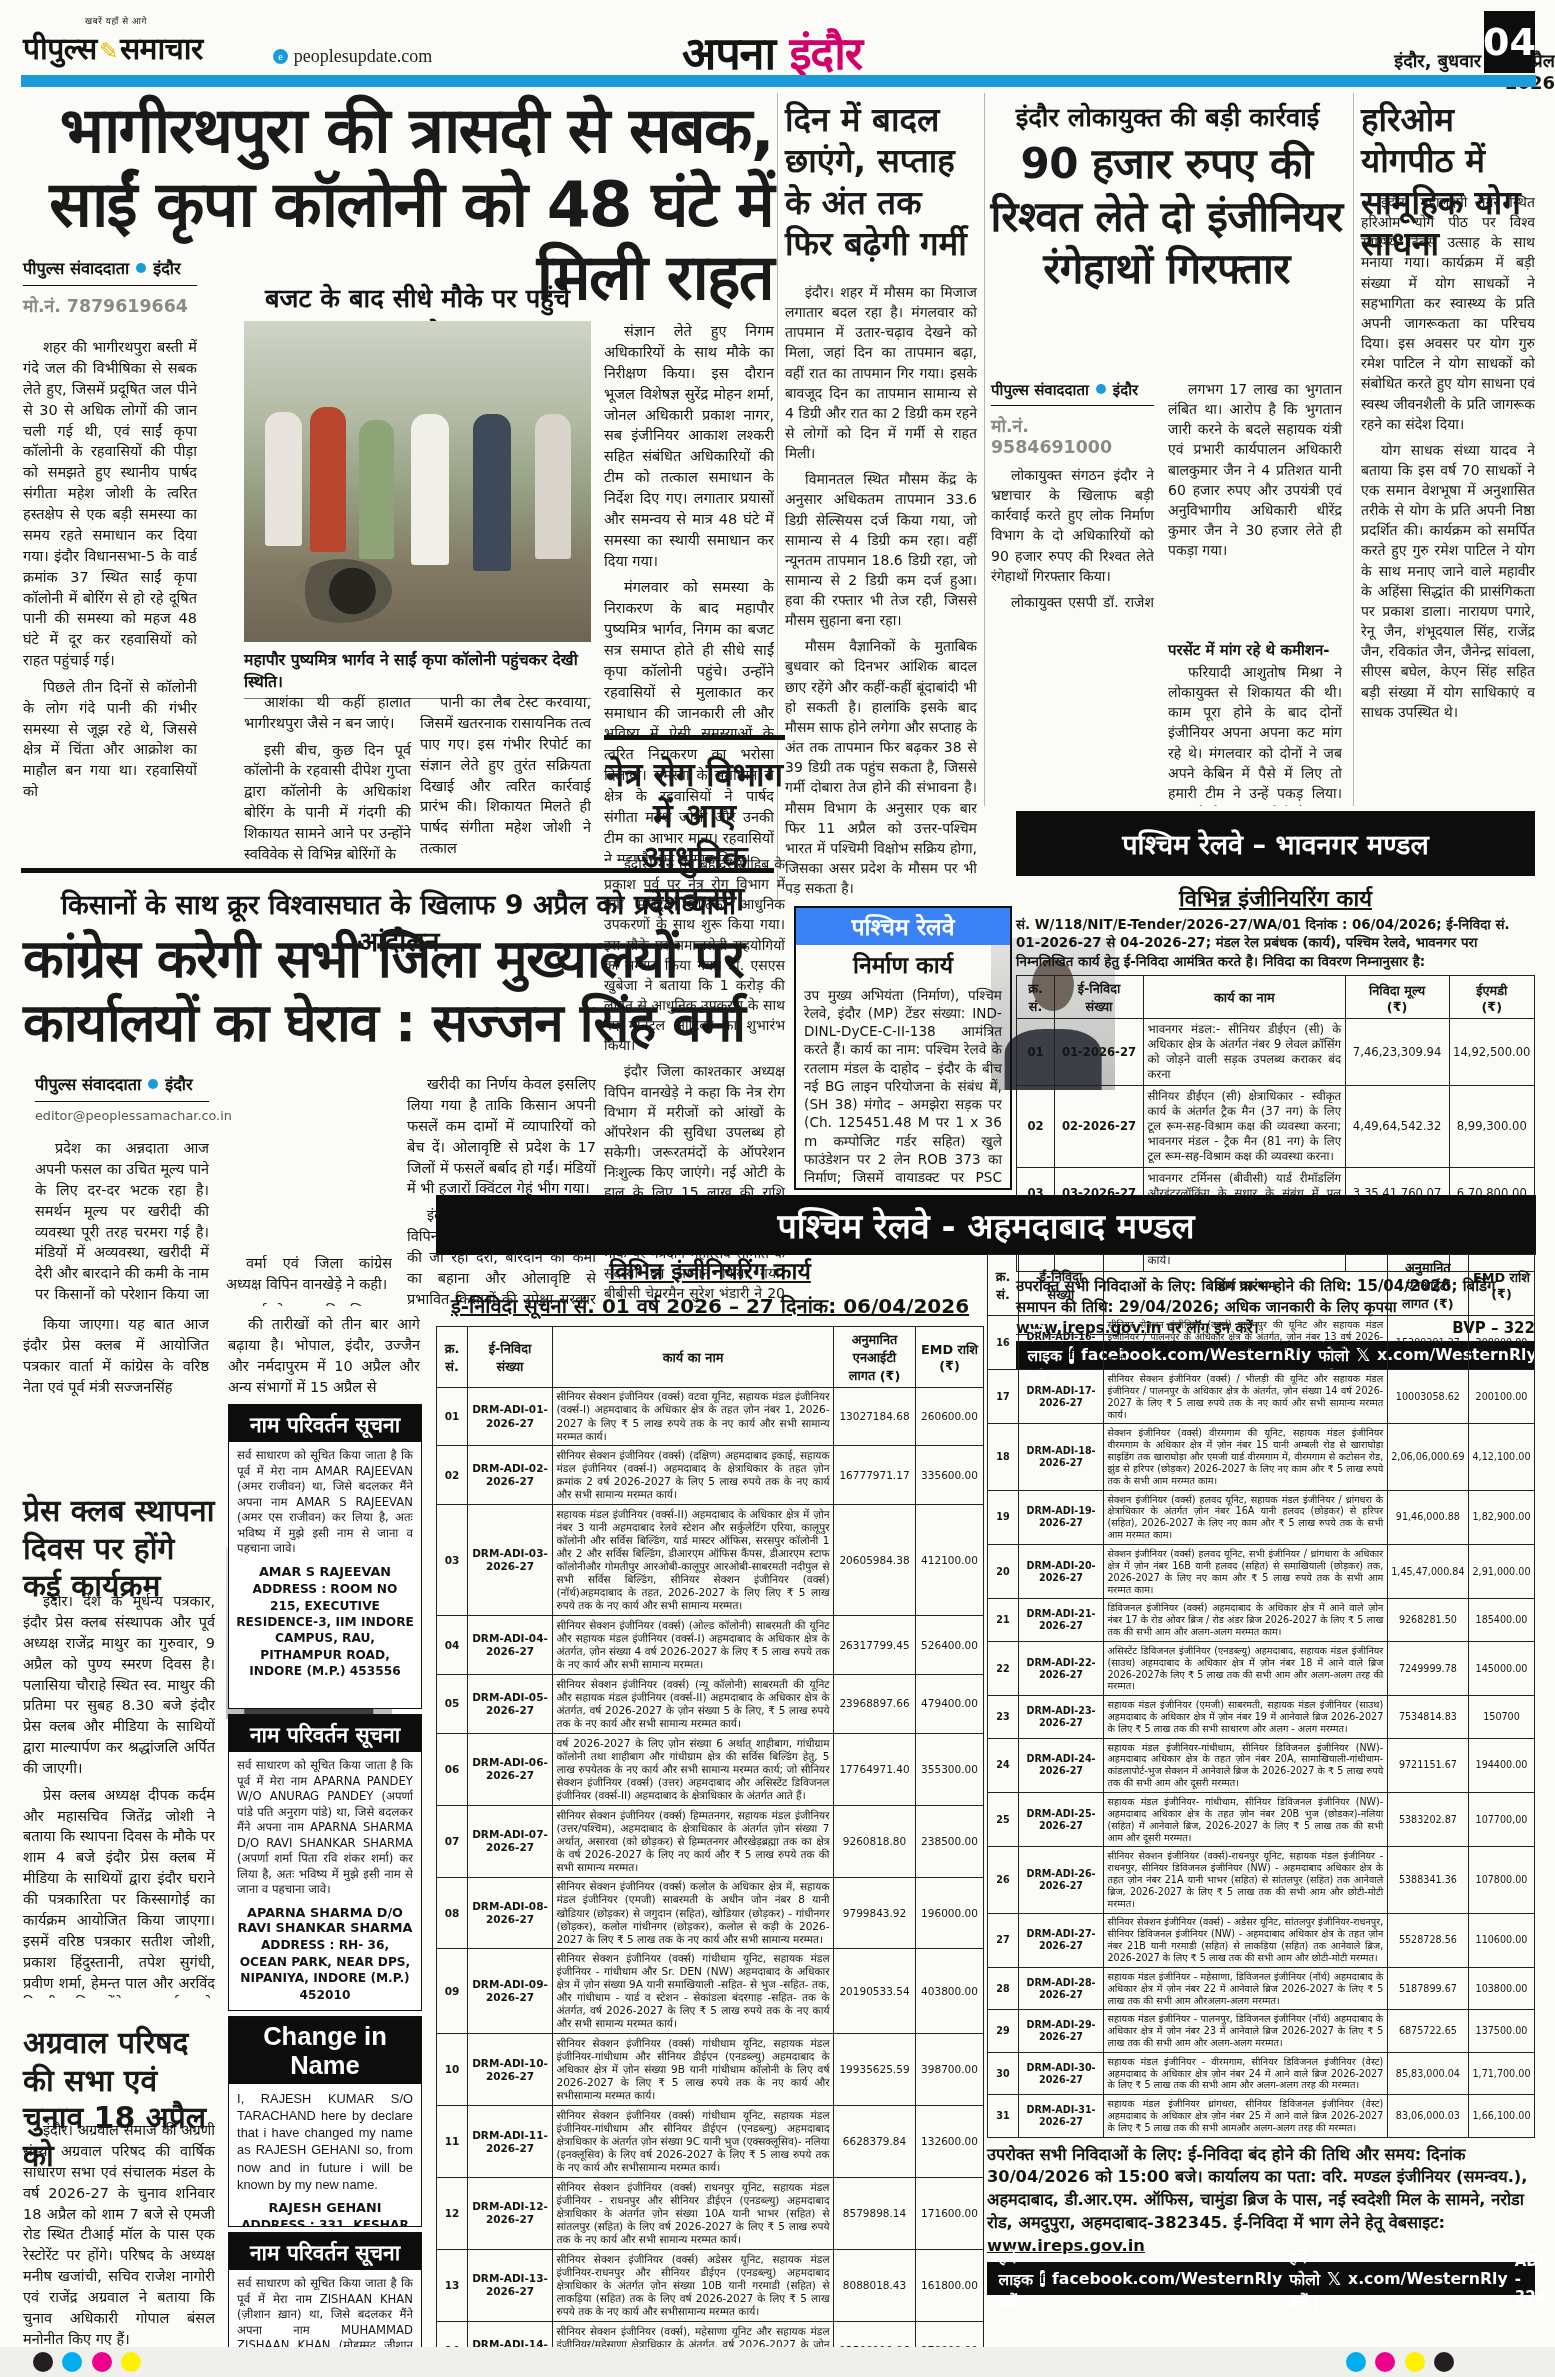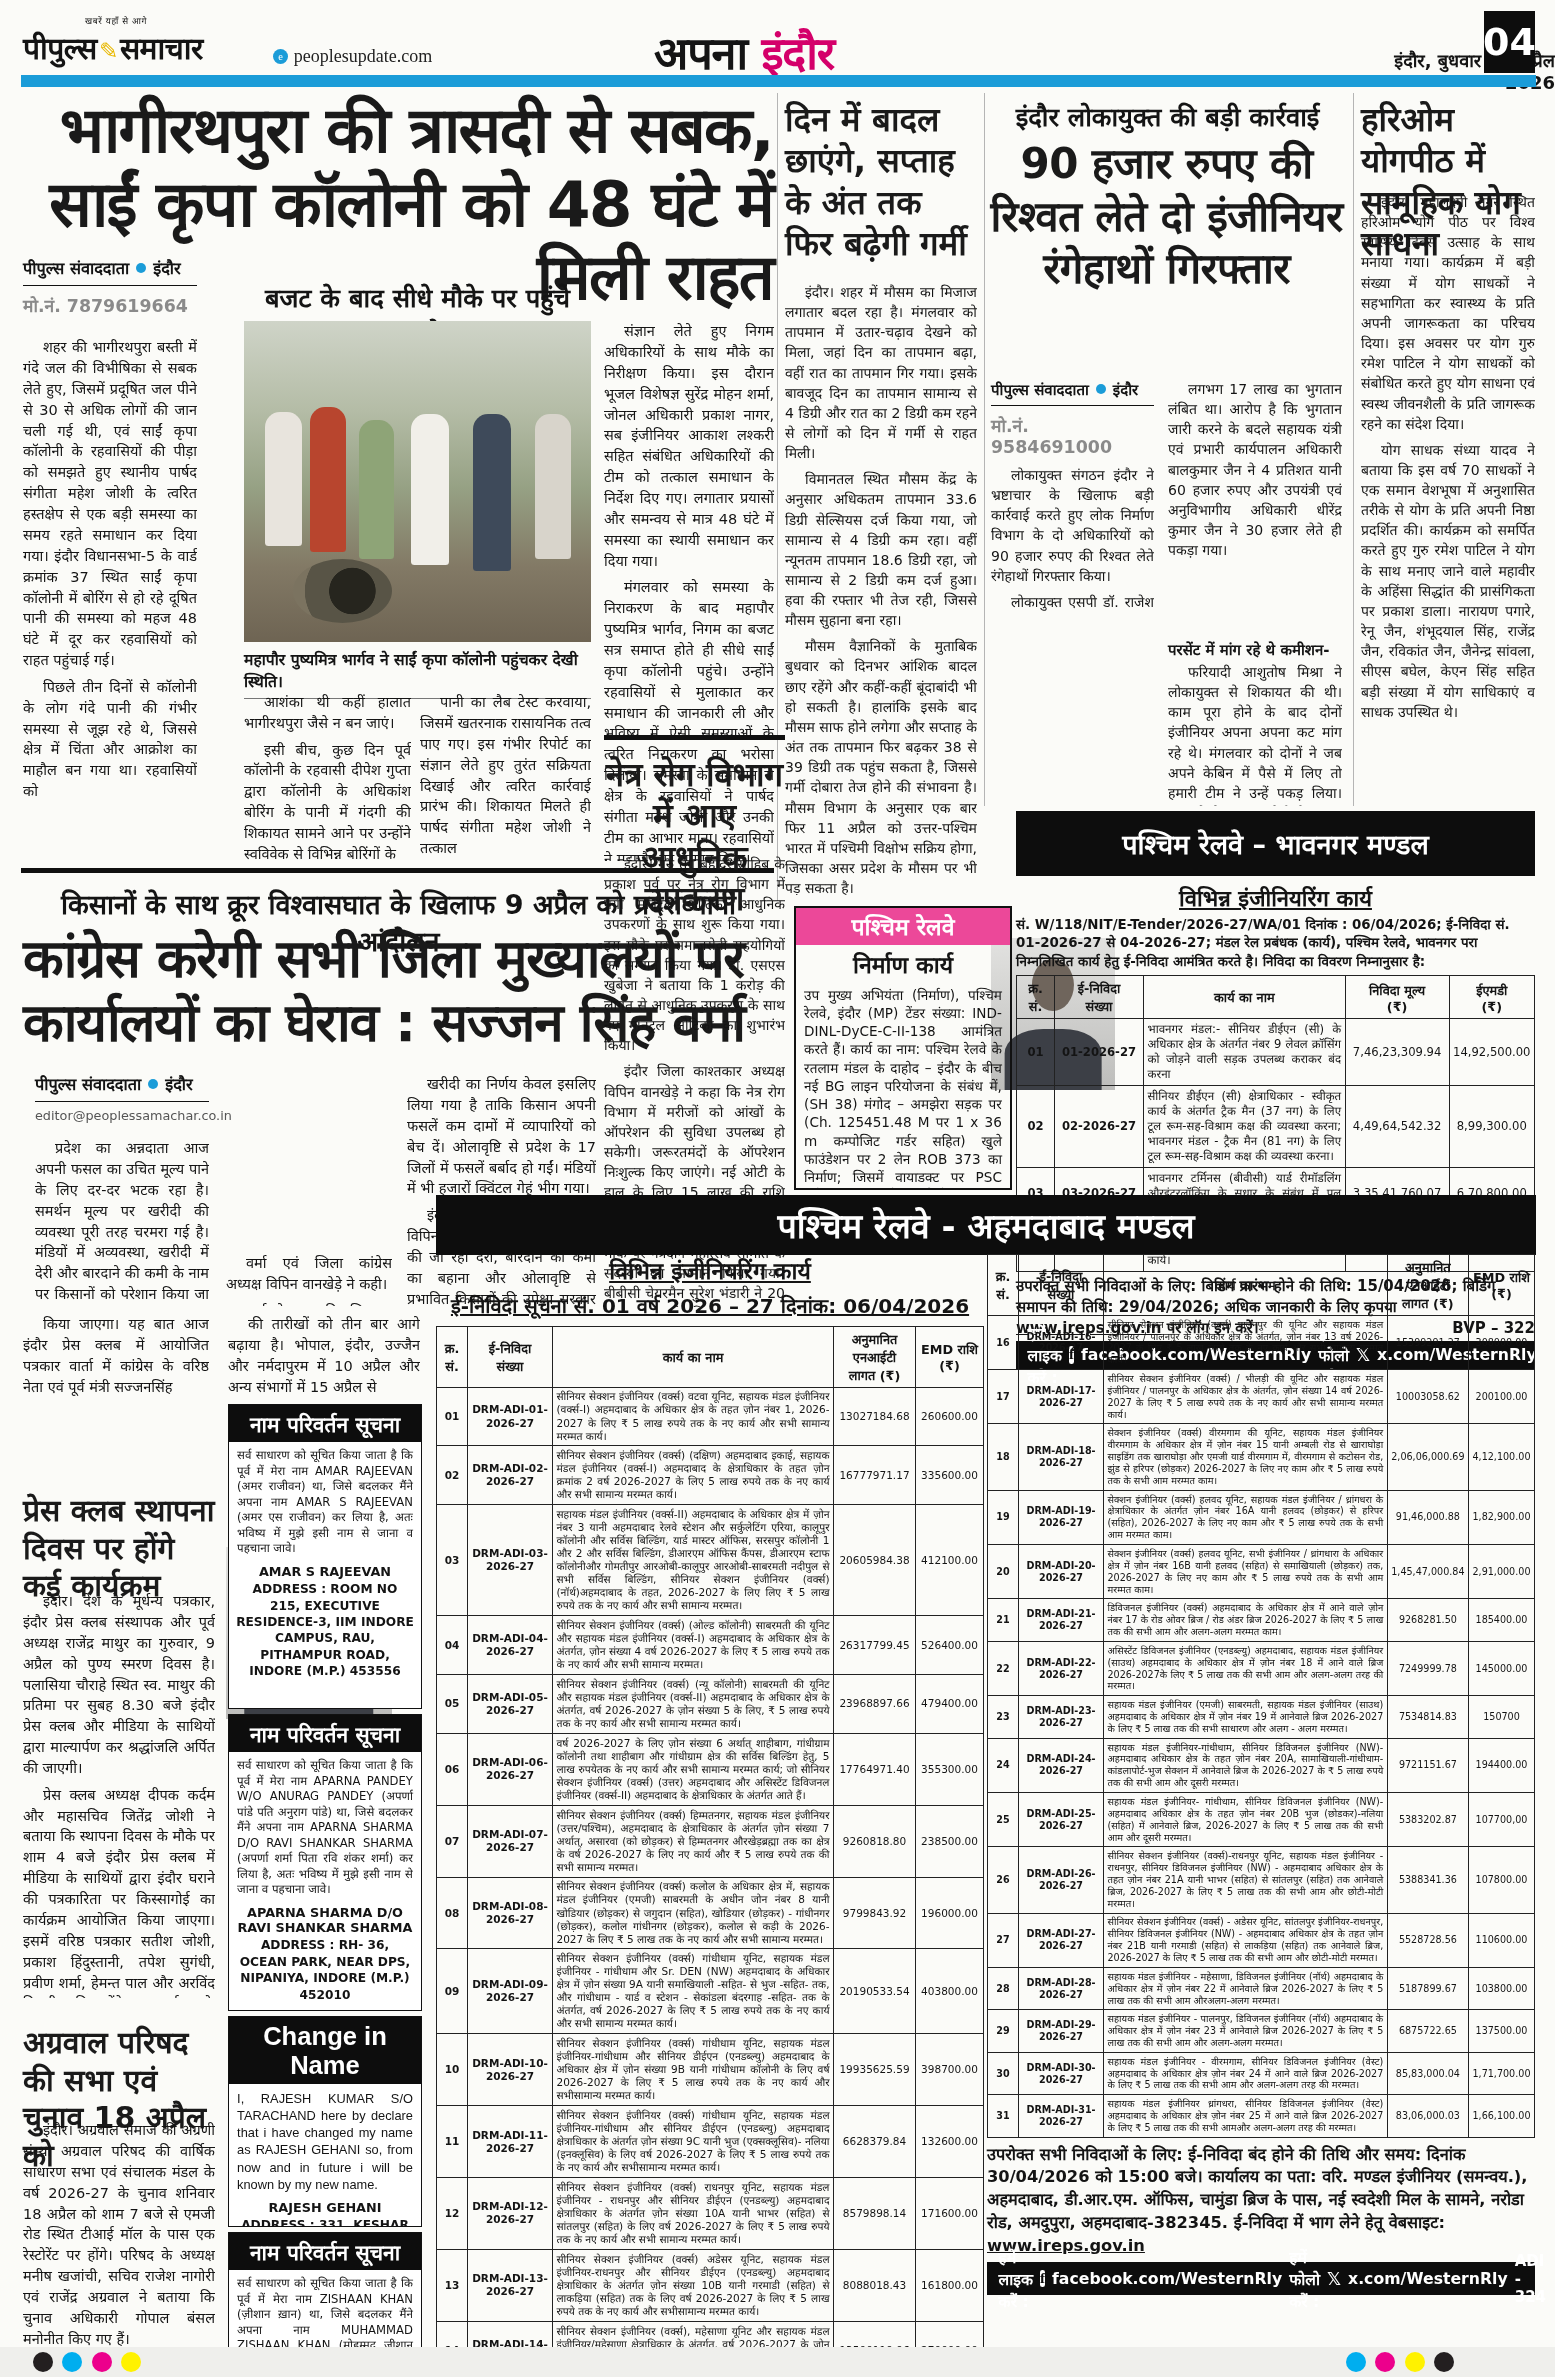--- a/index.html
+++ b/index.html
@@ -50,21 +50,21 @@
   .caption{font-size:15.7px;font-weight:bold;border-bottom:1.2px solid #777;padding-bottom:5.8px;}
   
   .notice{border:1.7px solid #111;background:#fff;}
   .notice-head{background:#0d0d0d;color:#fff;font-weight:bold;text-align:center;font-size:21px;padding:4.6px 2.3px;}
   .notice-head-en{font-size:25.6px;font-family:"Liberation Sans",sans-serif;}
   .notice-body{font-size:11.6px;line-height:1.34;padding:5.8px 8.1px;text-align:justify;}
   .notice-name{font-size:12.8px;font-weight:bold;text-align:center;padding:1.2px 5.8px;}
   .notice-addr{font-size:12.2px;font-weight:bold;text-align:center;padding:1.2px 7px 5.8px;line-height:1.35;}
   
   .ad-box{border:2.3px solid #111;}
-  .ad-title{background:#ec4899;color:#fff;font-size:23px;font-weight:bold;text-align:center;padding:2.3px 0;}
+  .ad-title{background:#3b82f6;color:#fff;font-size:23px;font-weight:bold;text-align:center;padding:2.3px 0;}
   .ad-sub{font-size:23px;font-weight:bold;text-align:center;padding:3.5px 0 1.2px;}
   .ad-body{font-size:13.6px;line-height:1.34;padding:4.6px 8.1px;text-align:justify;}
   .fb-ic{background:#fff;color:#0d0d0d;width:17.4px;height:17.4px;display:inline-flex;align-items:center;justify-content:center;font-weight:bold;font-family:"Liberation Serif",serif;font-size:15px;border-radius:2.3px;}
   
   .tender-bar{background:#0d0d0d;color:#fff;font-weight:bold;text-align:center;}
   .t-sub{font-size:22px;font-weight:bold;text-decoration:underline;text-align:center;}
   .t-intro{font-size:13.4px;font-weight:bold;line-height:1.35;}
   table.tender{border-collapse:collapse;width:100%;}
   table.tender th,table.tender td{border:1.2px solid #222;padding:2.9px 3.5px;vertical-align:middle;}
   table.tender th{font-size:12.8px;white-space:pre-line;text-align:center;}
@@ -87,21 +87,21 @@
 <body>
 
 <div class="abs" style="left:23px;top:15px;width:186px;">
   <div class="logo-tag ctr">खबरें यहाँ से आगे</div>
   <div class="logo-txt"><span>पीपुल्स</span><span class="pencil">✎</span><span>समाचार</span></div>
 </div>
 <div class="abs site" style="left:273px;top:46px;">
   <span class="site-dot">e</span>
   <span>peoplesupdate.com</span>
 </div>
-<div class="abs edition" style="left:654px;top:21px;">
+<div class="abs edition" style="left:682px;top:21px;">
   <span>अपना</span>
   <span class="pink">इंदौर</span>
 </div>
 <div class="abs dateline" style="left:1340px;top:48px;text-align:right;">इंदौर, बुधवार 08 अप्रैल 2026</div>
 <div class="abs pagebox" style="left:1484px;top:10.5px;width:51px;height:62px;">04</div>
 <div class="abs blue-bar" style="left:21px;top:75px;width:1515px;height:11.6px;"></div>
 
 <div class="abs hl hl-main" style="left:23px;top:94px;width:750px;height:156px;">भागीरथपुरा की त्रासदी से सबक, साईं कृपा कॉलोनी को 48 घंटे में मिली राहत</div>
 
 <div class="abs" style="left:23px;top:257px;width:174px;">

